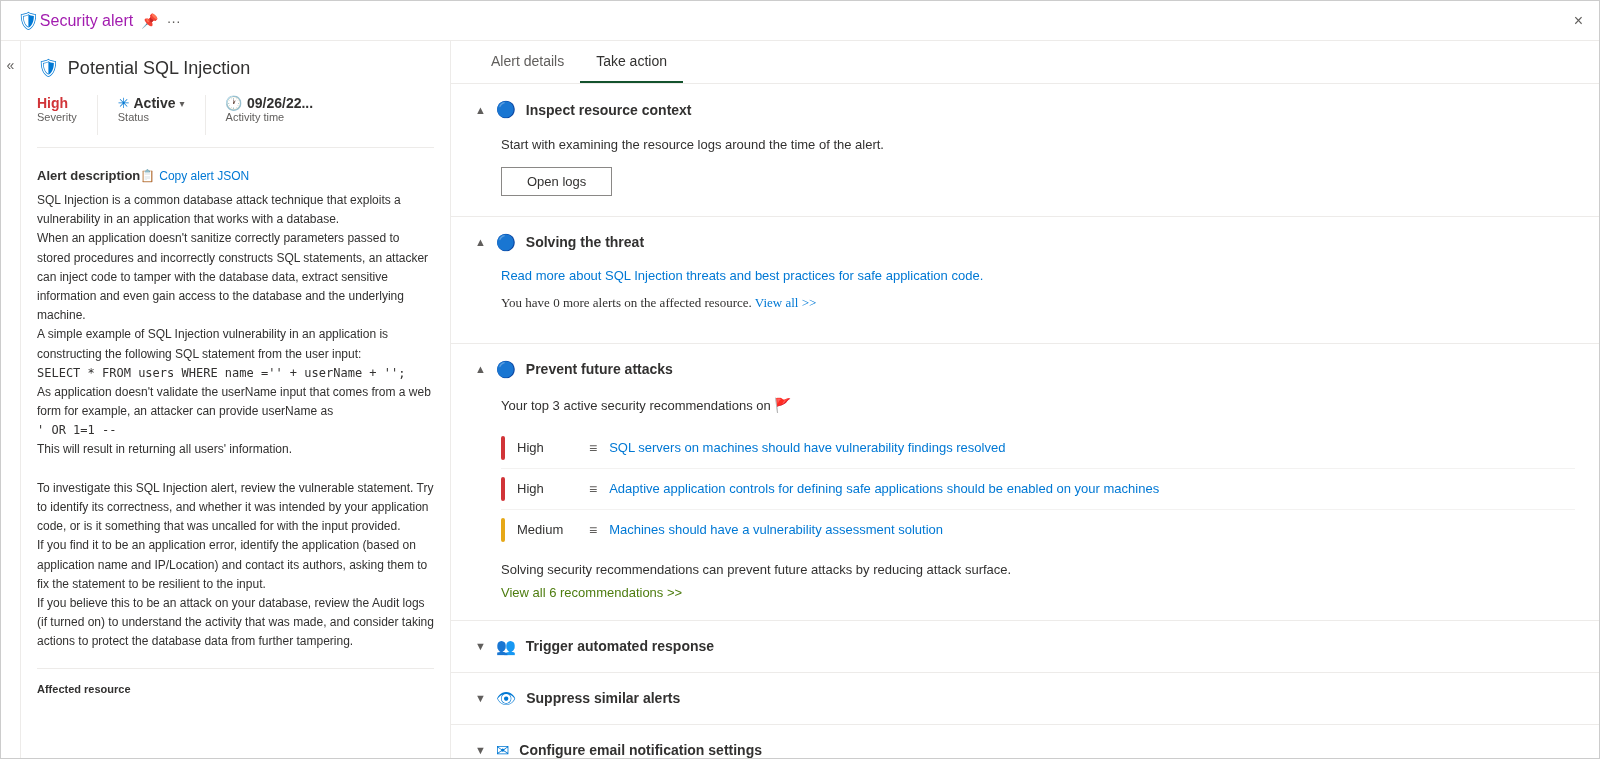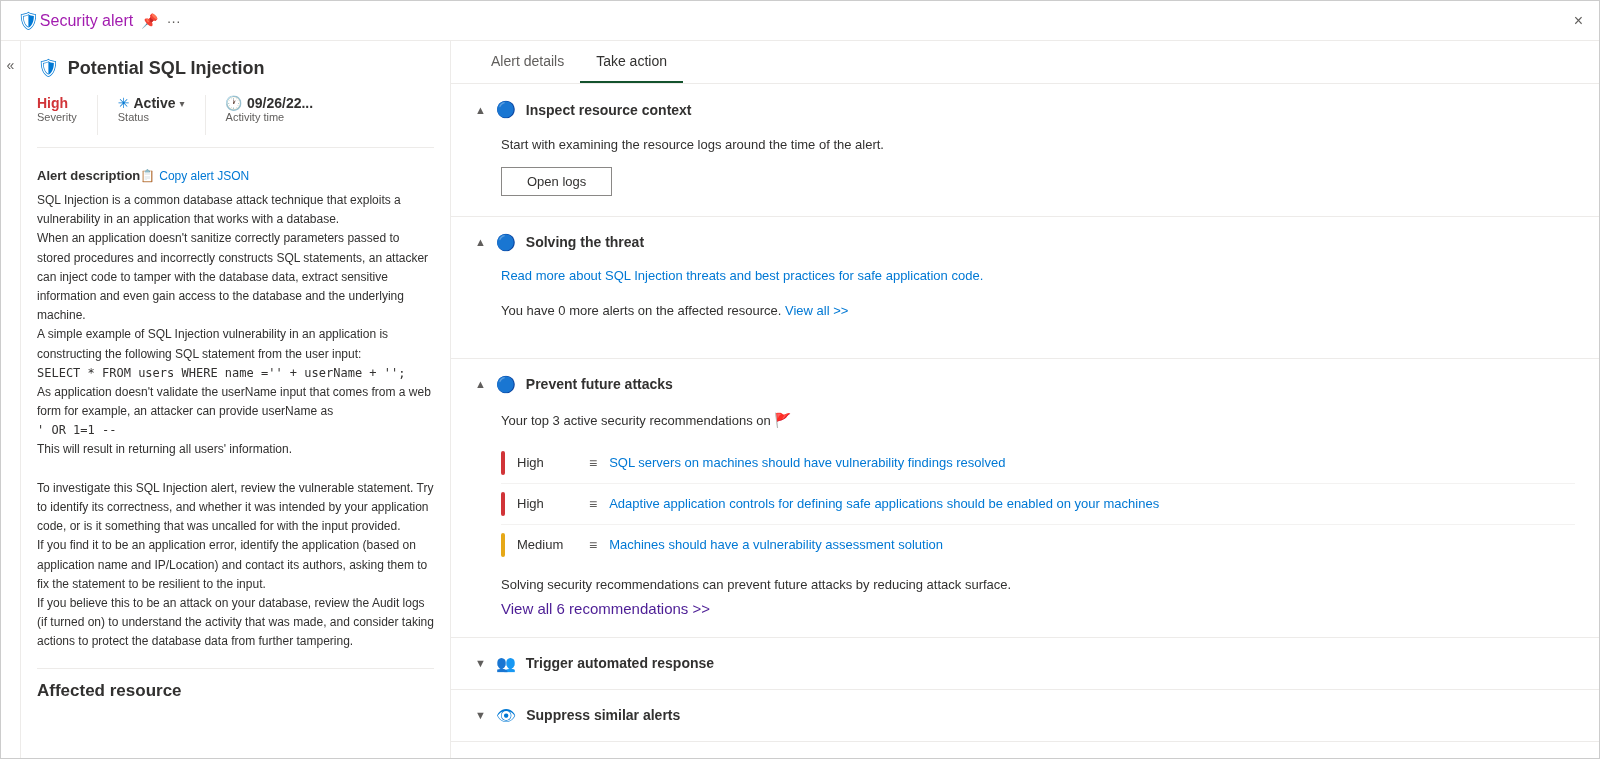--- a/index.html
+++ b/index.html
@@ -13,40 +13,40 @@
     .title-bar-icon { color: #605e5c; cursor: pointer; font-size: 14px; }
     .title-bar-close { margin-left: auto; color: #605e5c; cursor: pointer; font-size: 16px; }
 
     .main-content { display: flex; flex: 1; overflow: hidden; }
 
     
     .left-panel { width: 430px; min-width: 430px; border-right: 1px solid #edebe9; display: flex; flex-direction: column; overflow-y: auto; padding: 16px; }
 
     .alert-title-row { display: flex; align-items: center; gap: 8px; margin-bottom: 16px; }
     .shield-icon { color: #0078d4; font-size: 18px; }
-    .alert-main-title { font-size: 18px; font-weight: 700; color: #323130; }
+    .alert-main-title { font-size: 18px; font-weight: 400; color: #323130; }
 
     .stats-row { display: flex; align-items: flex-start; gap: 0; margin-bottom: 20px; padding-bottom: 12px; border-bottom: 1px solid #edebe9; }
     .stat-item { display: flex; flex-direction: column; padding-right: 20px; }
     .stat-value { font-weight: 600; font-size: 14px; color: #323130; }
     .stat-label { font-size: 11px; color: #605e5c; }
     .stat-active-row { display: flex; align-items: center; gap: 4px; }
     .stat-divider { width: 1px; background: #edebe9; height: 40px; margin-right: 20px; }
     .active-icon { color: #0078d4; font-size: 14px; }
     .chevron-icon { color: #605e5c; font-size: 10px; cursor: pointer; }
     .clock-icon { color: #0078d4; font-size: 14px; }
 
     .section-header-row { display: flex; align-items: center; margin-bottom: 8px; }
     .section-title { font-weight: 600; font-size: 13px; color: #323130; }
     .copy-link { color: #0078d4; font-size: 12px; cursor: pointer; display: flex; align-items: center; gap: 4px; text-decoration: none; }
 
     .description-text { font-size: 12px; color: #323130; line-height: 1.6; margin-bottom: 16px; }
     .code-text { font-family: monospace; font-size: 12px; }
 
-    .affected-resource { font-weight: 600; font-size: 17px; margin-top: 0; }
+    .affected-resource { font-weight: 600; font-size: 11px; margin-top: 0; }
 
     
     .right-panel { flex: 1; display: flex; flex-direction: column; overflow: hidden; justify-content: space-between; }
 
     .tabs-row { display: flex; align-items: center; border-bottom: 1px solid #edebe9; padding: 0 24px; }
     .tab { padding: 12px 16px; font-size: 14px; cursor: pointer; color: #605e5c; border-bottom: 2px solid transparent; }
     .tab.active { color: #323130; border-bottom: 2px solid #e74c3c; font-weight: 500; }
 
     .right-content { flex: 1; overflow-y: auto; padding: 0; }
 
@@ -54,34 +54,34 @@
     .section-toggle-row { display: flex; align-items: center; gap: 10px; padding: 16px 24px; cursor: pointer; }
     .section-heading { font-weight: 600; font-size: 14px; color: #323130; }
     .section-body { padding: 0 24px 20px 50px; }
 
     .section-desc { font-size: 13px; color: #323130; margin-bottom: 12px; line-height: 1.5; }
 
     .open-logs-btn { border: 1px solid #8a8886; background: #fff; padding: 6px 25px; font-size: 13px; cursor: pointer; color: #323130; }
 
     .link { color: #0078d4; cursor: pointer; text-decoration: none; font-size: 13px; }
 
-    .alert-count-row { font-size: 13px; color: #323130; margin: 20px 0; }
+    .alert-count-row { font-size: 13px; color: #323130; margin: 12px 0; font-family: Liberation Serif, serif; }
 
     .recommendations-list { margin: 12px 0; }
     .rec-item { display: flex; align-items: center; gap: 12px; padding: 8px 0; border-bottom: 1px solid #f3f2f1; }
     .rec-item:last-child { border-bottom: none; }
     .severity-bar { width: 4px; height: 24px; border-radius: 2px; }
     .severity-high { background: #d13438; }
     .severity-medium { background: #e6a817; }
     .severity-label { font-size: 13px; color: #323130; width: 60px; }
     .rec-icon { color: #605e5c; font-size: 14px; }
     .rec-link { color: #0078d4; cursor: pointer; font-size: 13px; flex: 1; }
 
     .solving-text { font-size: 13px; color: #323130; margin: 8px 0; }
-    .view-all-link { color: #4c1d95; cursor: pointer; font-size: 15px; }
+    .view-all-link { color: #4d7c0f; cursor: pointer; font-size: 13px; }
 
     .collapse-arrow { font-size: 11px; color: #605e5c; }
 
     .left-collapse { width: 20px; min-width: 20px; display: flex; align-items: flex-start; justify-content: center; padding-top: 16px; border-right: 1px solid #edebe9; background: #fff; cursor: pointer; color: #605e5c; font-size: 14px; }
 
     .high-severity { color: #d13438; font-weight: 600; font-size: 14px; }
   </style>
 </head>
 <body>
 

